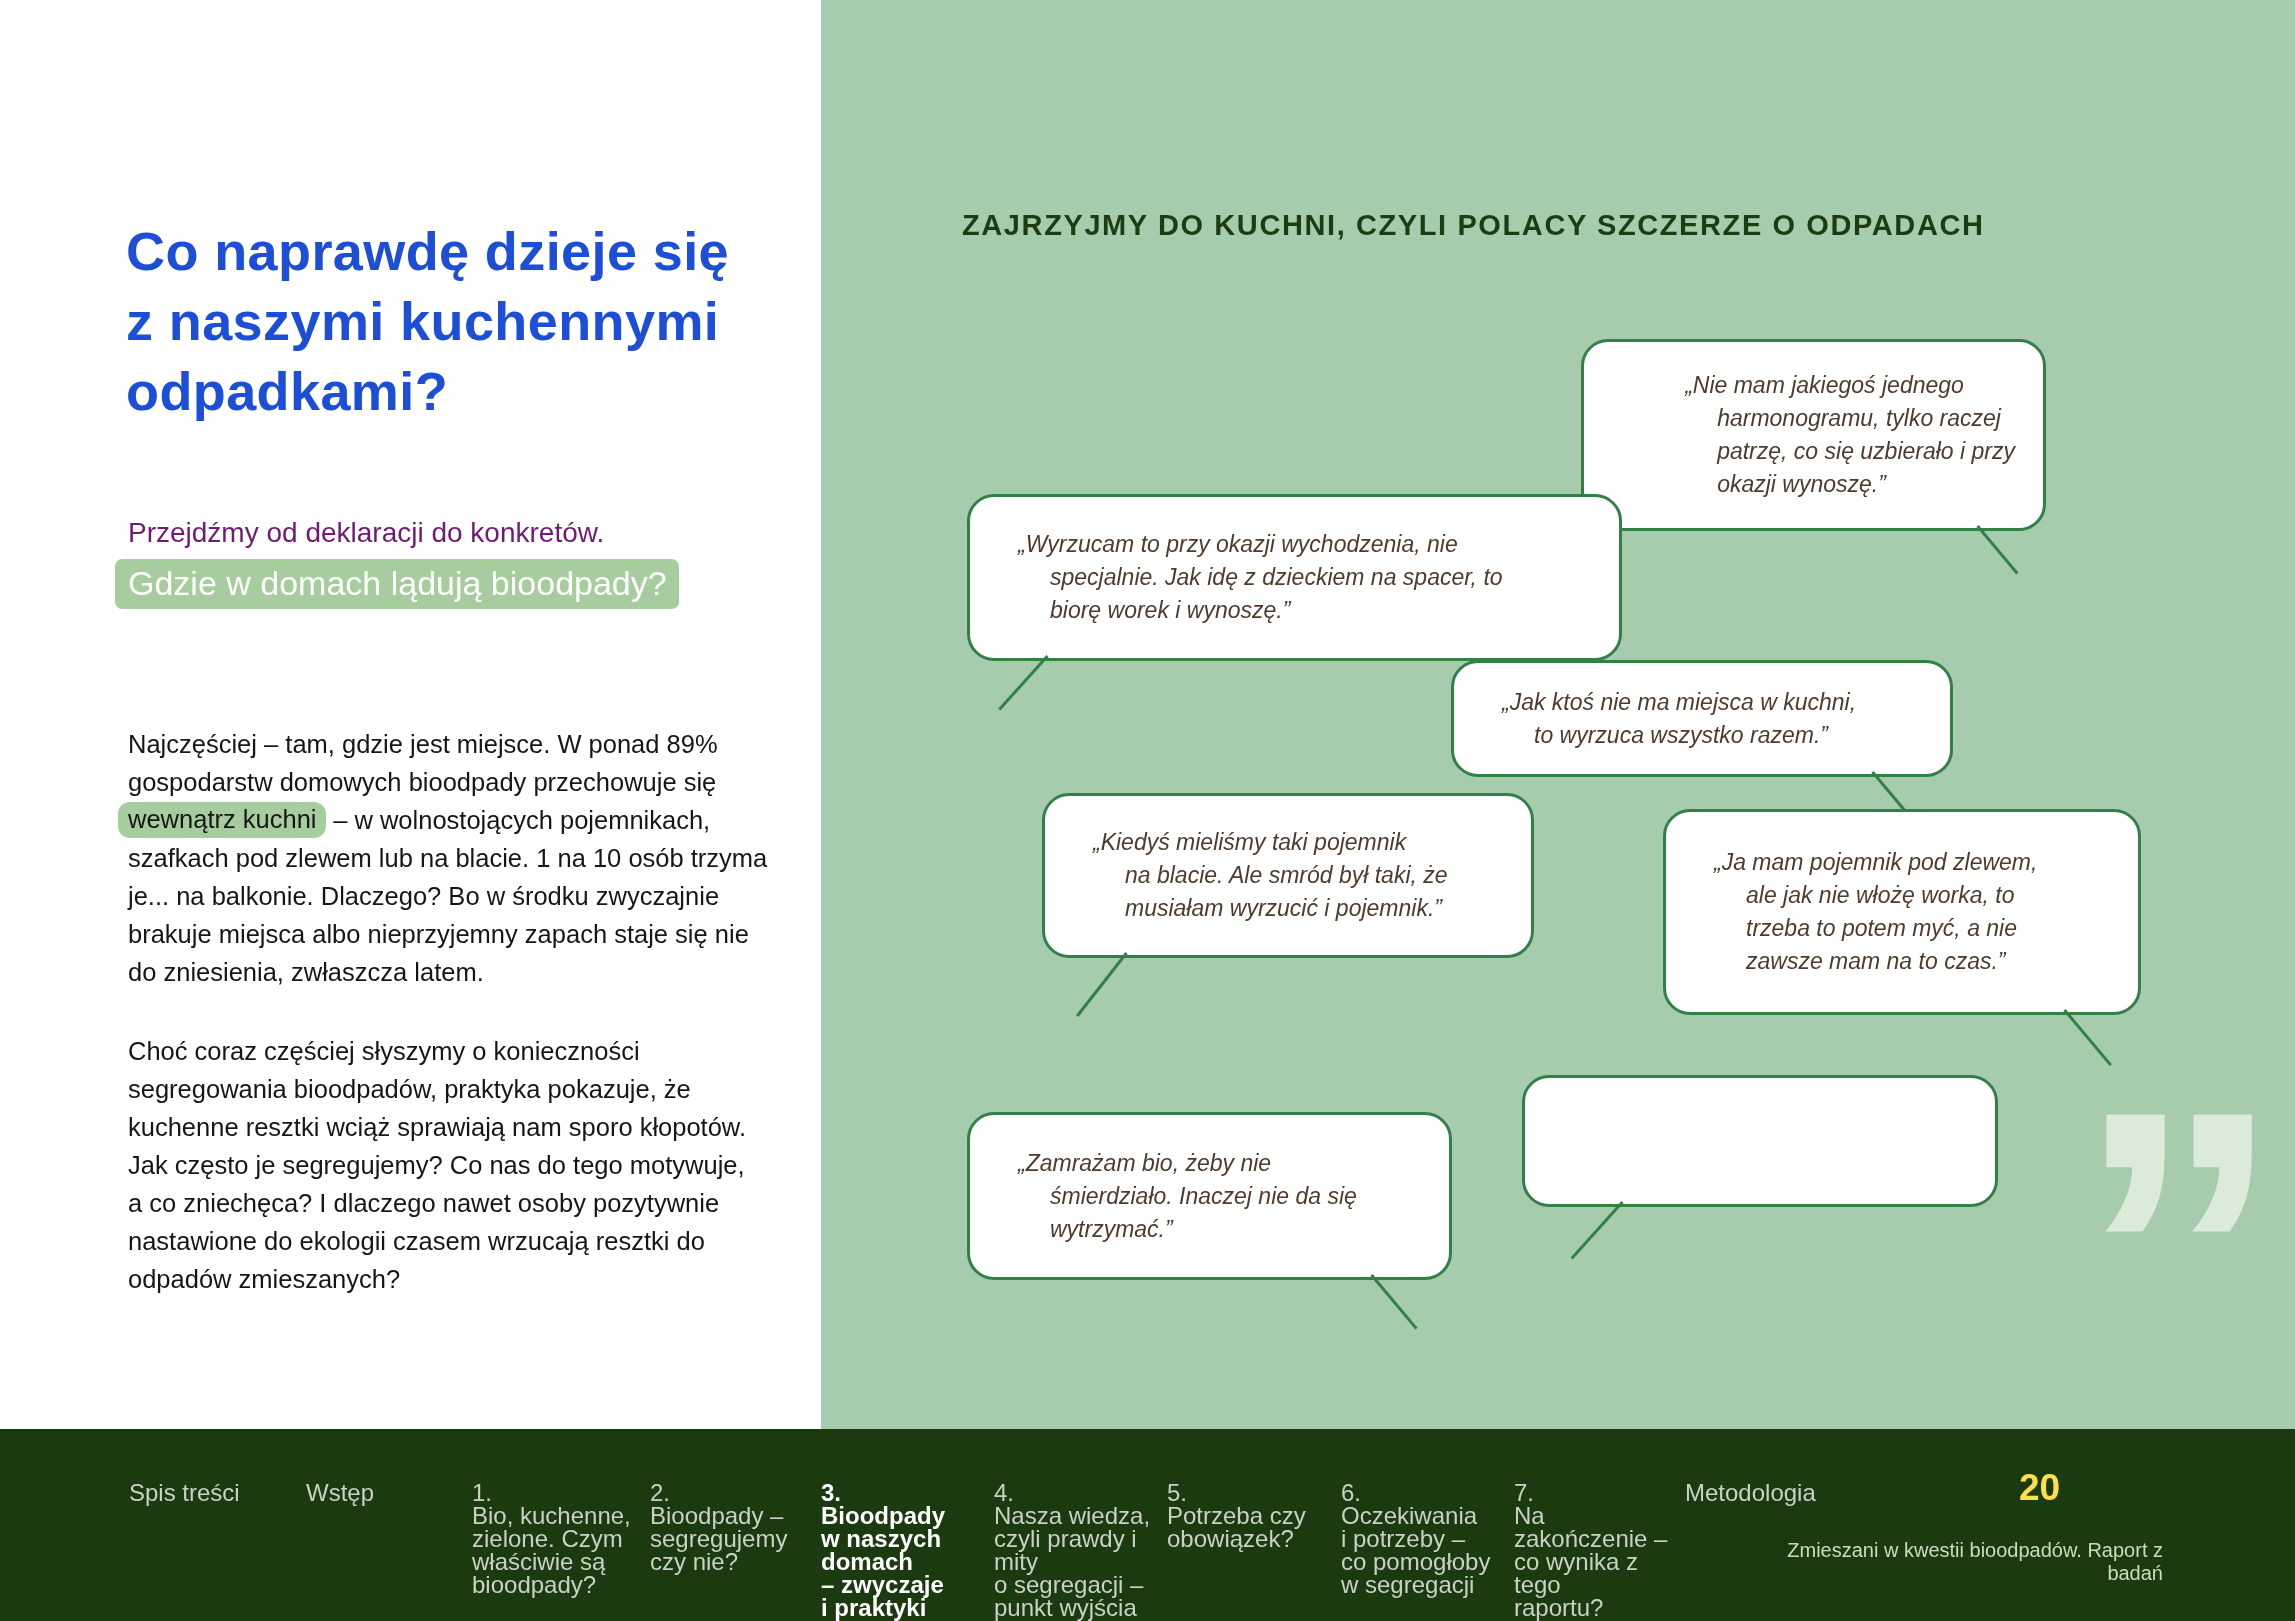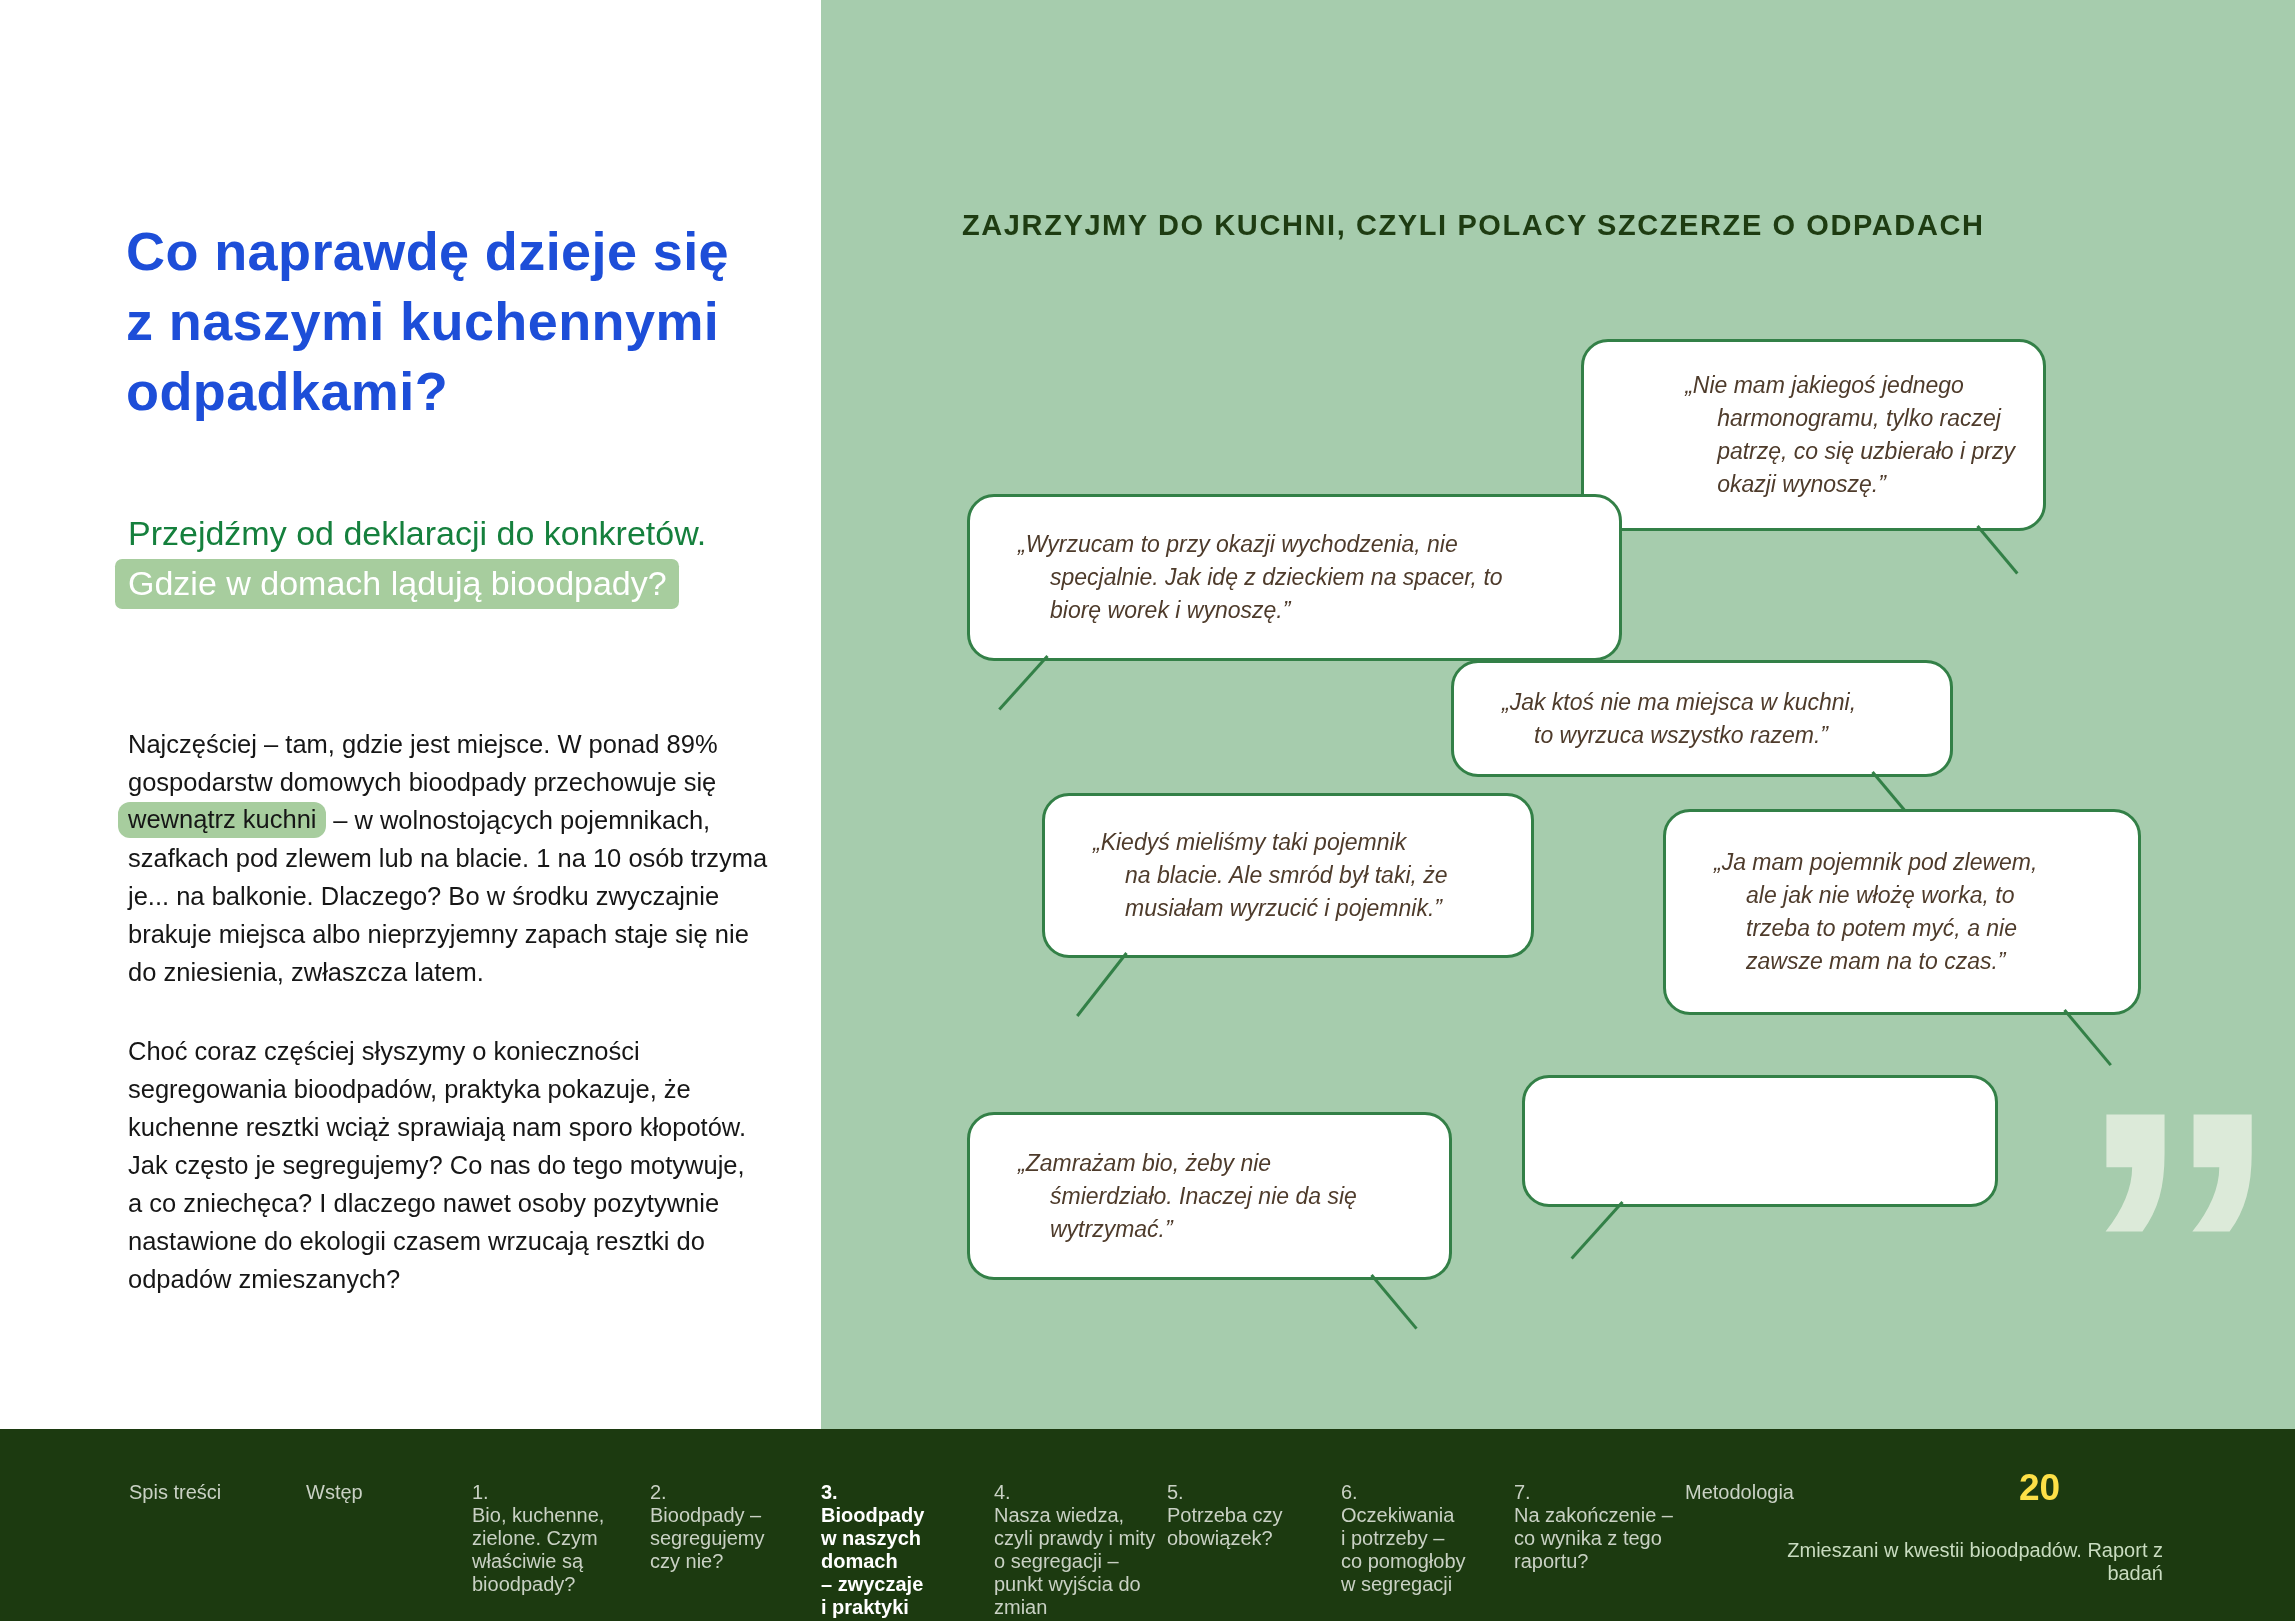--- a/index.html
+++ b/index.html
@@ -12,21 +12,21 @@
   .section-header{
     position:absolute;left:962px;top:209px;font-size:29px;font-weight:700;
     letter-spacing:1.6px;color:#1e3c12;white-space:nowrap;
   }
   
   .page-title{
     position:absolute;left:126px;top:180px;font-size:54px;line-height:70px;
     font-weight:700;color:#1d4ed8;white-space:pre-line;letter-spacing:0.4px;
   }
   .subtitle{position:absolute;left:128px;top:509px;}
-  .subtitle-line1{font-size:34px;line-height:48px;color:#15803d;}
+  .subtitle-line1{font-size:28px;line-height:48px;color:#701a75;}
   .subtitle-line2{
     display:inline-block;background:#a7cd9e;color:#ffffff;font-size:34px;
     line-height:38px;padding:5.6px 12.8px 7.2px 12.8px;border-radius:7.2px;margin-left:-12.8px;margin-top:1.6px;
   }
   .para{
     position:absolute;left:128px;width:710px;font-size:25.5px;line-height:38px;
     color:#161616;white-space:pre-line;
   }
   .para1{top:699px;}
   .para2{top:1006px;}
@@ -55,21 +55,21 @@
   .b6 .tail{left:96px;height:76px;transform:rotate(42deg);}
   .b7{left:967px;top:1112px;width:485px;height:168px;}
   .b7 .tail{right:76px;height:70px;transform:rotate(-40deg);}
   .quote-deco{
     position:absolute;left:2075px;top:1153px;font-size:415px;line-height:0.5;
     font-weight:700;color:#dcead9;letter-spacing:-16px;
   }
   
   .footer{position:absolute;left:0;top:1429px;width:2295px;height:193px;background:#1c3a10;}
   .fitem{
-    position:absolute;top:52px;width:164px;font-size:20px;line-height:23px;
+    position:absolute;top:52px;width:164px;font-size:24px;line-height:23px;
     color:#c9d1c4;white-space:pre-line;cursor:pointer;
   }
   .fitem.active{color:#ffffff;font-weight:700;}
   .f0{left:129px;}  .f1{left:306px;}  .f2{left:472px;}  .f3{left:650px;}
   .f4{left:821px;} .f5{left:994px;} .f6{left:1167px;} .f7{left:1341px;}
   .f8{left:1514px;} .f9{left:1685px;}
   .page-num{
     position:absolute;top:38px;left:2019px;width:144px;text-align:left;
     font-size:37px;font-weight:700;color:#fde047;
   }

